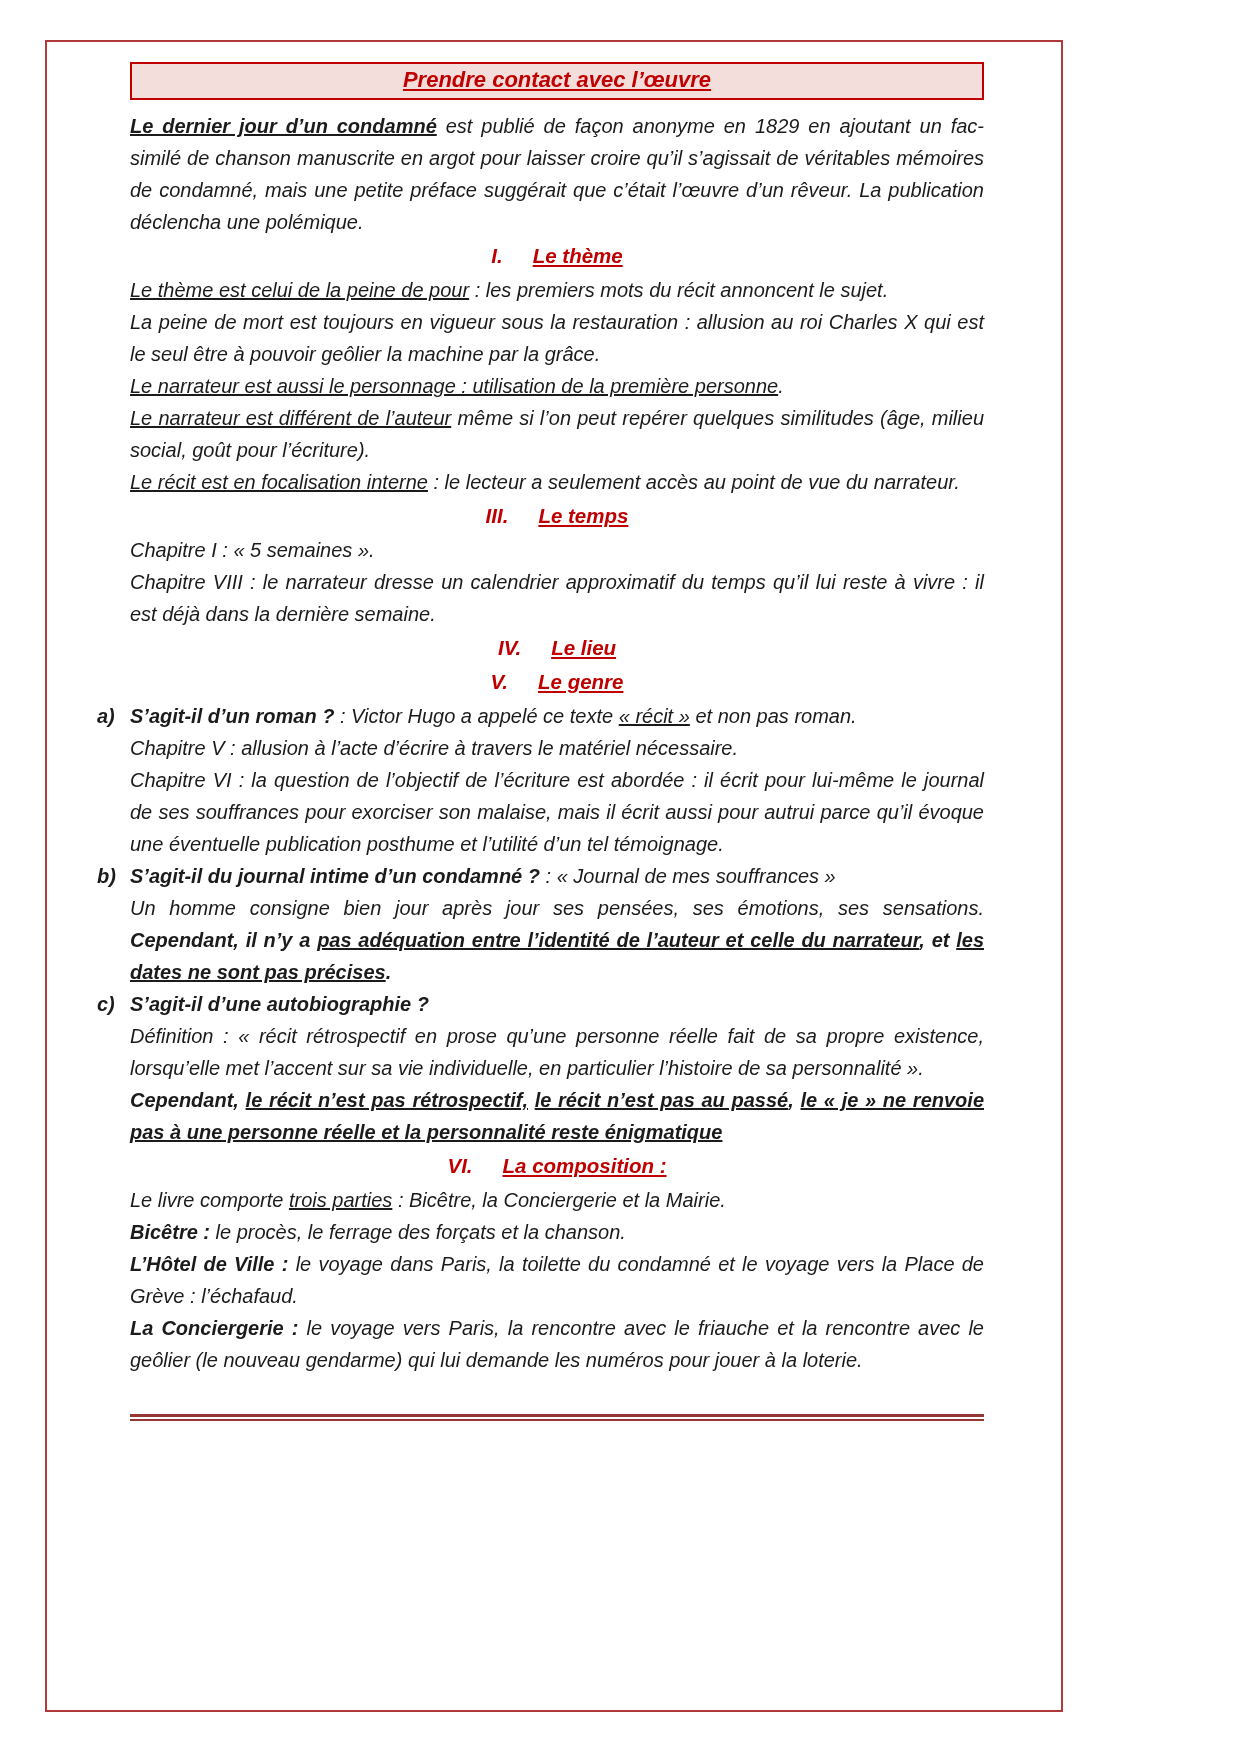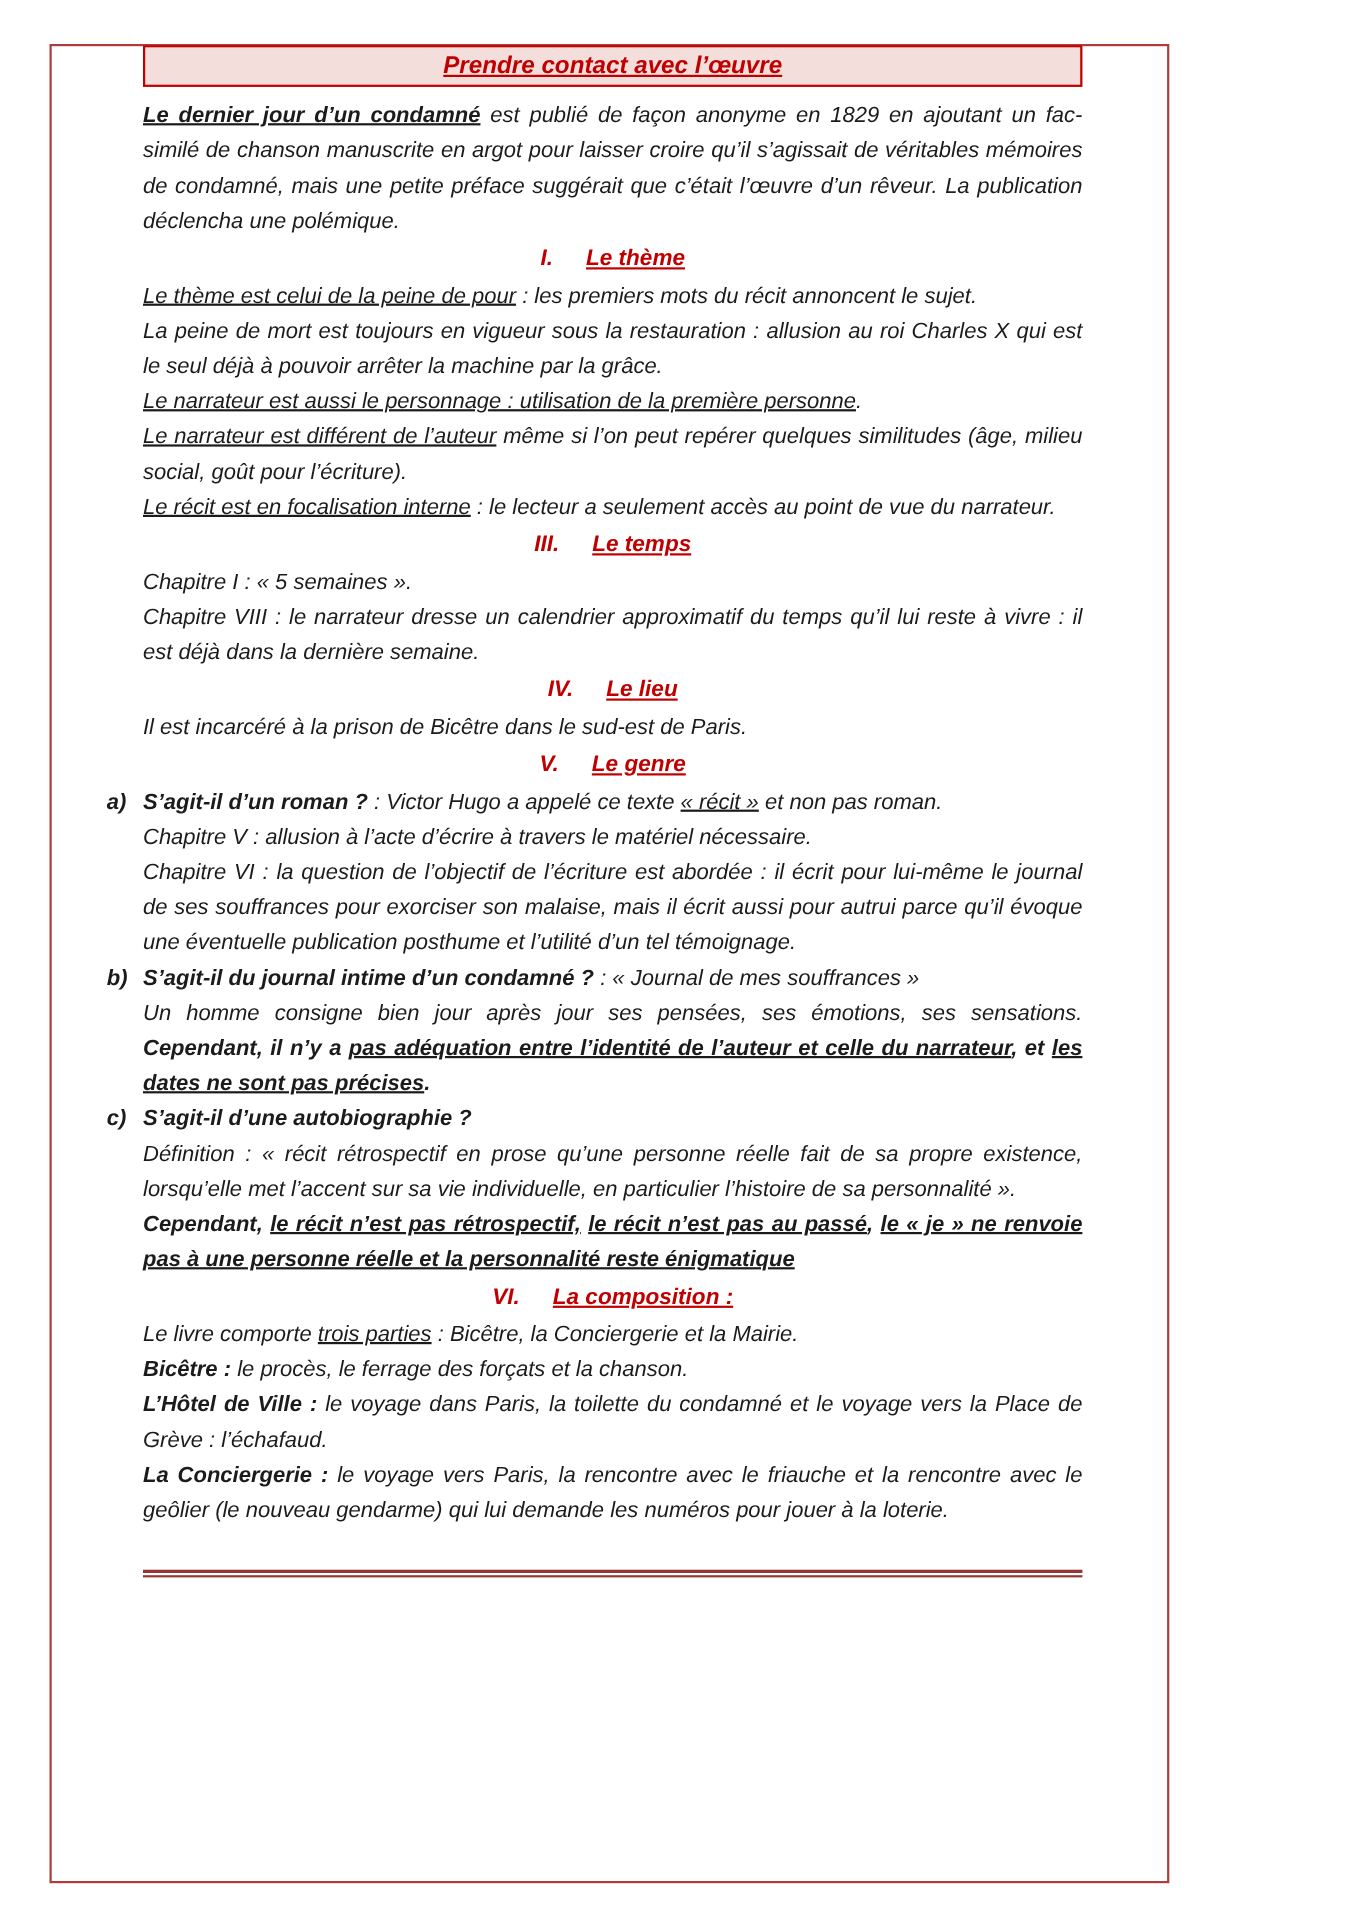--- a/index.html
+++ b/index.html
@@ -14,21 +14,21 @@
     overflow: hidden;
   }
   .page-frame {
     position: absolute;
     left: 45px; top: 40px;
     width: 1018px; height: 1672px;
     border: 2px solid var(--page-border, #b03b3b);
   }
   .content {
     position: absolute;
-    left: 130px; top: 41px;
+    left: 130px; top: 62px;
     width: 854px;
   }
   .title-box {
     border: 2px solid var(--accent, #c00000);
     background: var(--title-bg, #f3dedc);
     text-align: center;
     padding: 3px 0 5px 0;
     margin-bottom: 10px;
   }
   .title-text {
@@ -76,32 +76,31 @@
 <div class="page-frame"></div>
 
 <div class="content">
 
   <div class="title-box"><span class="title-text">Prendre contact avec l’œuvre</span></div>
 
   <p class="para"><span class="b u">Le dernier jour d’un condamné</span><span> est publié de façon anonyme en 1829 en ajoutant un fac-similé de chanson manuscrite en argot pour laisser croire qu’il s’agissait de véritables mémoires de condamné, mais une petite préface suggérait que c’était l’œuvre d’un rêveur. La publication déclencha une polémique.</span></p>
 
   <div class="sec-h"><span class="num">I.</span><span class="ht">Le thème</span></div>
   <p class="para"><span class="u">Le thème est celui de la peine de pour</span><span> : les premiers mots du récit annoncent le sujet.</span></p>
-  <p class="para"><span>La peine de mort est toujours en vigueur sous la restauration : allusion au roi Charles X qui est le seul déjà à pouvoir arrêter la machine par la grâce.</span></p>
+  <p class="para"><span>La peine de mort est toujours en vigueur sous la restauration : allusion au roi Charles X qui est le seul être à pouvoir geôlier la machine par la grâce.</span></p>
 
   <p class="para"><span class="u">Le narrateur est aussi le personnage : utilisation de la première personne</span><span>.</span></p>
   <p class="para"><span class="u">Le narrateur est différent de l’auteur</span><span> même si l’on peut repérer quelques similitudes (âge, milieu social, goût pour l’écriture).</span></p>
   <p class="para"><span class="u">Le récit est en focalisation interne</span><span> : le lecteur a seulement accès au point de vue du narrateur.</span></p>
 
   <div class="sec-h"><span class="num">III.</span><span class="ht">Le temps</span></div>
   <p class="para"><span>Chapitre I : « 5 semaines ».</span></p>
   <p class="para"><span>Chapitre VIII : le narrateur dresse un calendrier approximatif du temps qu’il lui reste à vivre : il est déjà dans la dernière semaine.</span></p>
 
   <div class="sec-h"><span class="num">IV.</span><span class="ht">Le lieu</span></div>
-  <p class="para"><span>Il est incarcéré à la prison de Bicêtre dans le sud-est de Paris.</span></p>
 
   <div class="sec-h"><span class="num">V.</span><span class="ht">Le genre</span></div>
 
   <div class="item">
     <span class="label">a)</span>
     <p class="para"><span class="b">S’agit-il d’un roman ?</span><span> : Victor Hugo a appelé ce texte </span><span class="u">« récit »</span><span> et non pas roman.</span></p>
   </div>
   <p class="para"><span>Chapitre V : allusion à l’acte d’écrire à travers le matériel nécessaire.</span></p>
   <p class="para"><span>Chapitre VI : la question de l’objectif de l’écriture est abordée : il écrit pour lui-même le journal de ses souffrances pour exorciser son malaise, mais il écrit aussi pour autrui parce qu’il évoque une éventuelle publication posthume et l’utilité d’un tel témoignage.</span></p>
 

